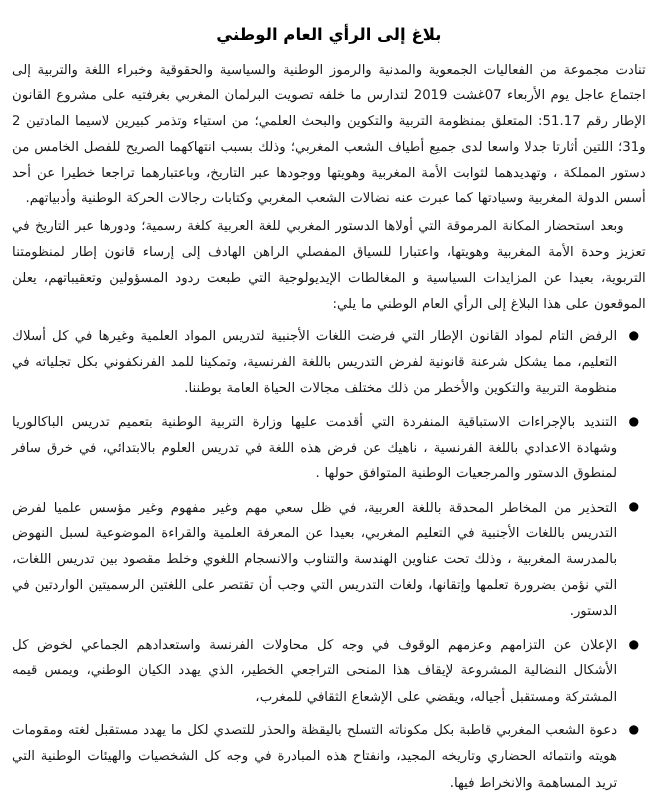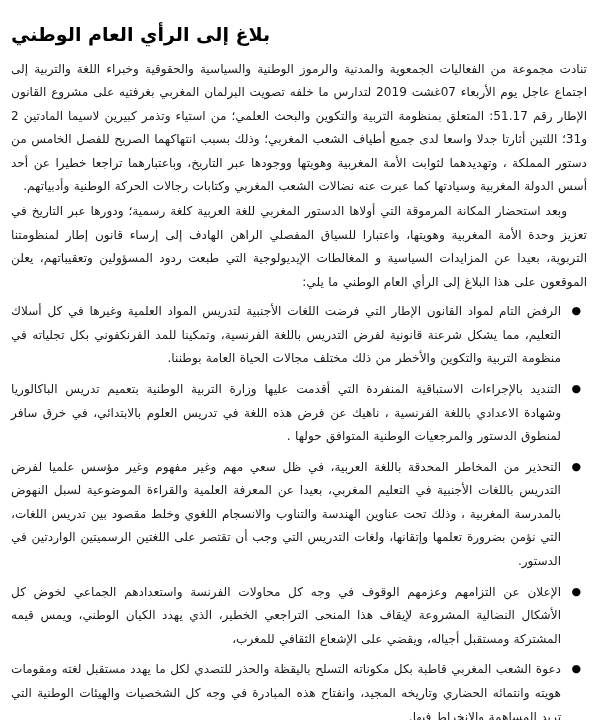--- a/index.html
+++ b/index.html
@@ -20,23 +20,23 @@
     box-sizing: border-box;
     width: 600px;
     height: 720px;
     padding: 14px 13px 8px 11px;
     background: #ffffff;
     direction: rtl;
     text-align: justify;
   }
 
   .doc-title {
-    text-align: left;
+    text-align: center;
     font-weight: bold;
-    font-size: 19px;
+    font-size: 15px;
     line-height: 1.5;
     margin: 6px 0 9px 0;
     color: #000000;
     letter-spacing: 0;
   }
 
   .para {
     font-size: 12.1px;
     line-height: 1.95;
     margin: 0 0 1px 0;

